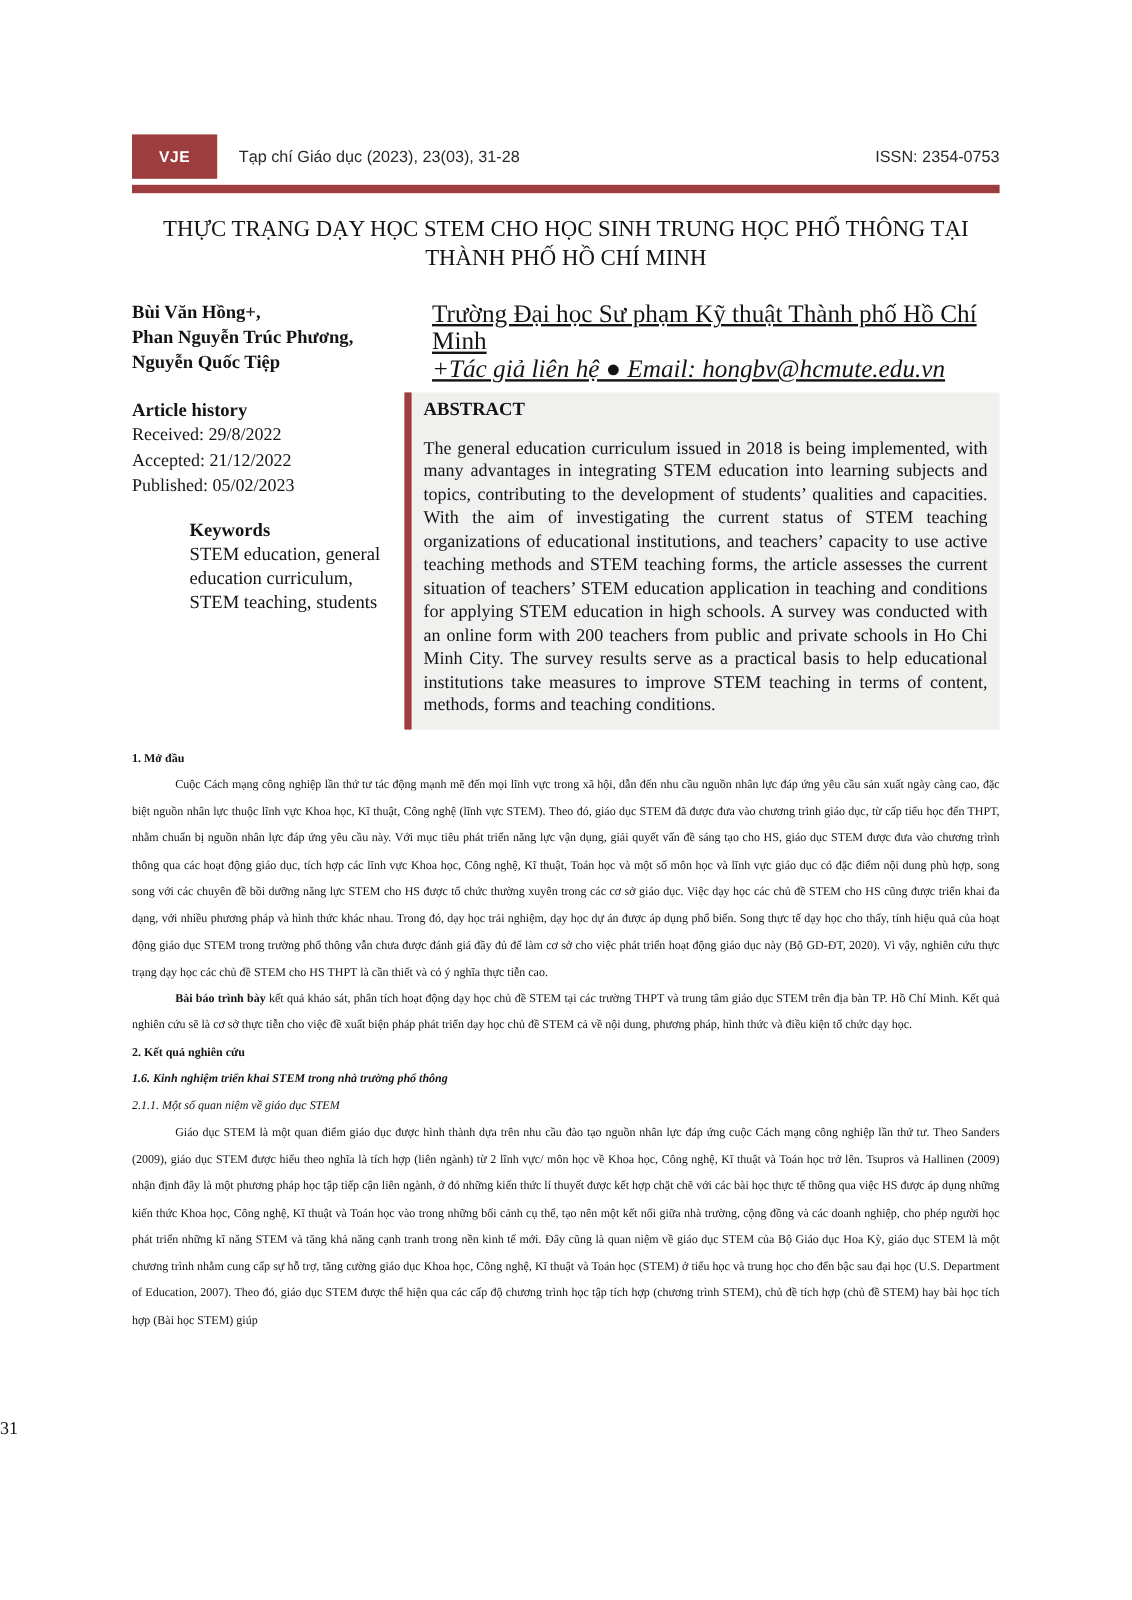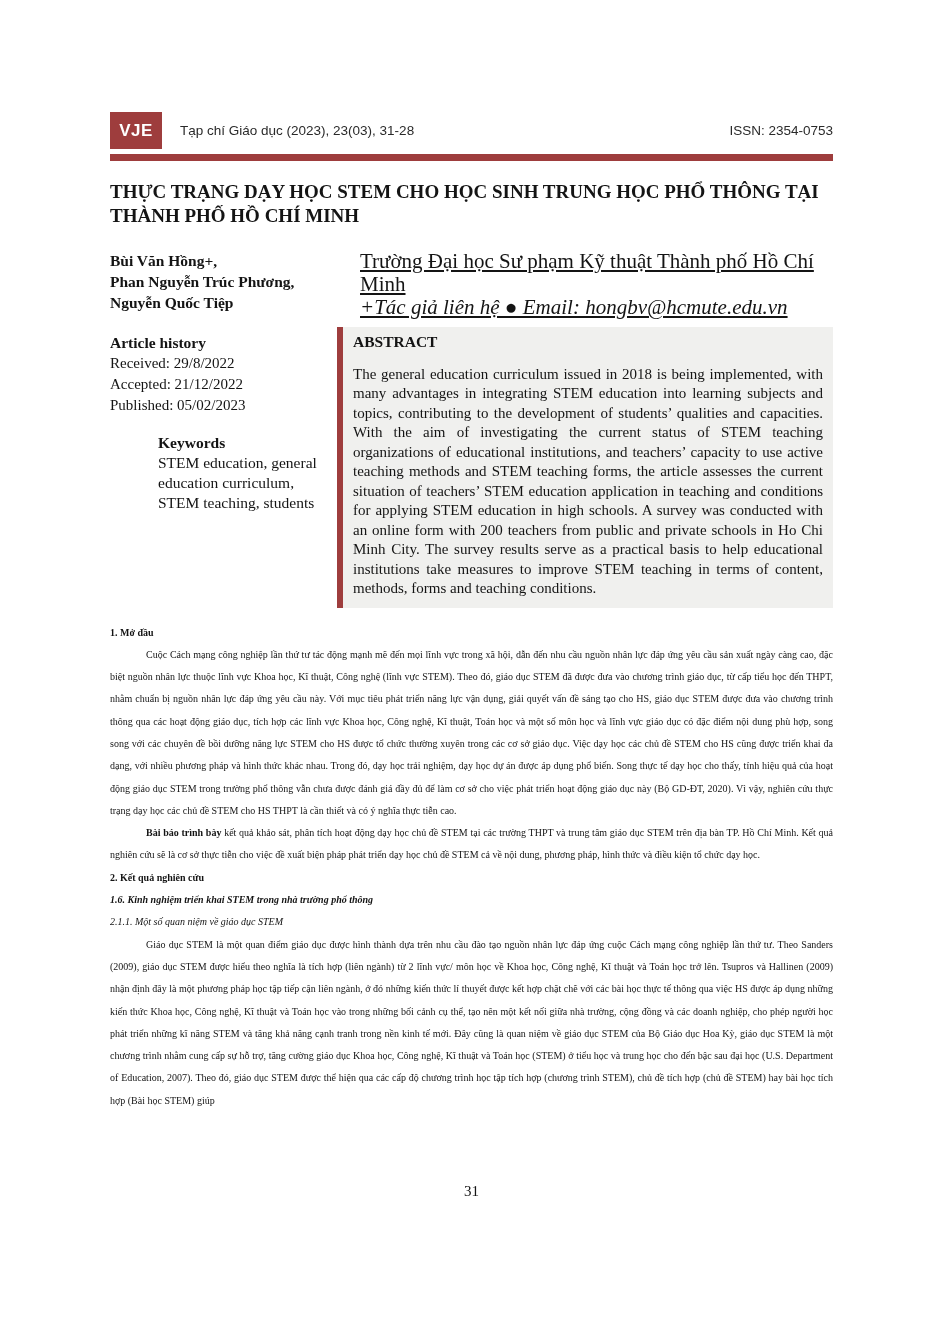--- a/index.html
+++ b/index.html
@@ -11,35 +11,35 @@
     background:#ffffff;
     font-family:"Liberation Serif", serif;
     color:#141414;
     overflow:hidden;
   }
   .inner { padding:112px 110px 0 110px; }
 
   
   .jheader { display:flex; align-items:center; font-family:"Liberation Sans", sans-serif; }
   .vje-box {
-    width:52px; height:37px;
+    width:71px; height:37px;
     background:var(--accent);
     color:#ffffff;
     display:flex; align-items:center; justify-content:center;
-    font-weight:bold; font-size:17px; letter-spacing:0.5px;
+    font-weight:bold; font-size:13px; letter-spacing:0.5px;
   }
   .cite { margin-left:18px; font-size:13.5px; color:#2a2a2a; }
   .issn { margin-left:auto; font-size:13.5px; color:#2a2a2a; }
   .hrule { height:7px; background:var(--accent); margin-top:5px; }
 
   
   .title {
     margin-top:19px;
-    text-align:left;
-    font-weight:bold;
+    text-align:center;
+    font-weight:normal;
     font-size:19px;
     line-height:24px;
   }
 
   
   .authors-row {
     margin-top:22px;
     display:grid;
     grid-template-columns:235px 1fr;
     column-gap:15px;
@@ -74,21 +74,21 @@
   .sec-heading-italic { font-weight:bold; font-style:italic; }
   .subsec-italic { font-style:italic; }
   .para { text-indent:36px; }
   .bold-lead { font-weight:bold; }
 
   
   .page-number {
     position:absolute;
     top:1183px; left:0;
     width:100%;
-    text-align:center;
+    text-align:left;
     font-size:15px;
   }
 </style>
 </head>
 <body>
 
 <div class="page">
   <div class="inner">
 
     <div class="jheader">

